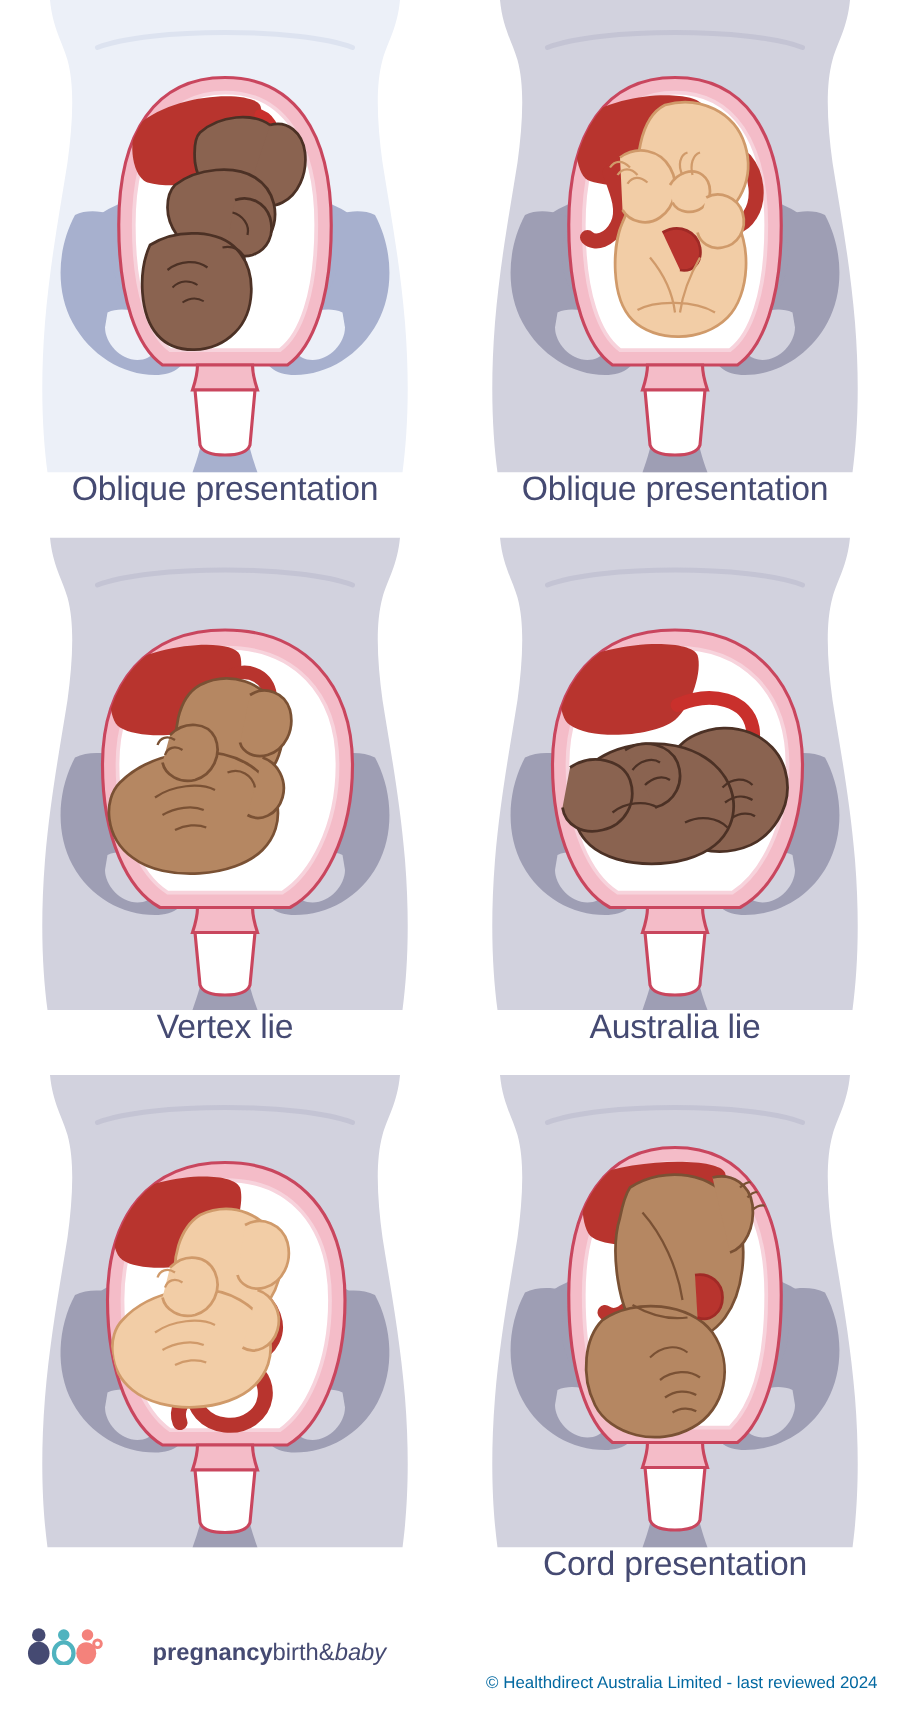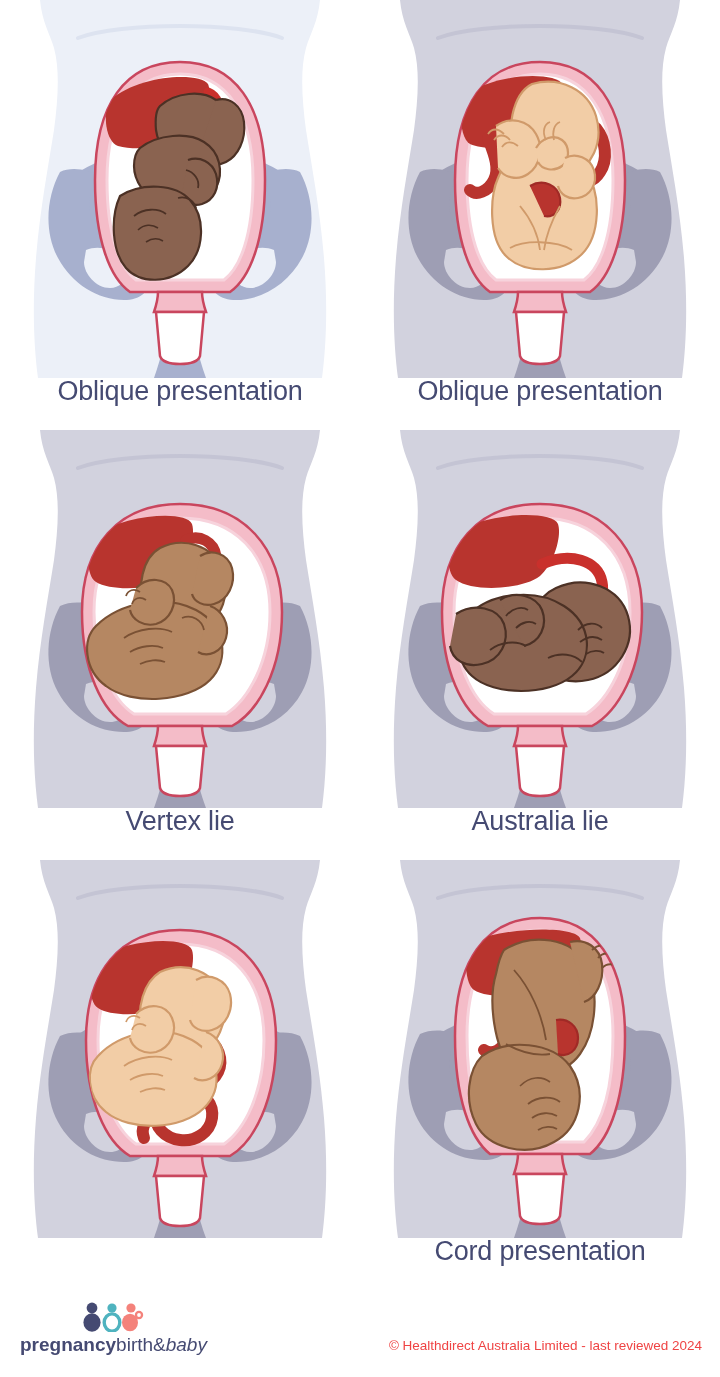--- a/index.html
+++ b/index.html
@@ -51,40 +51,41 @@
   .footer {
     width: 720px;
     height: 87px;
     position: relative;
   }
   .logo-wrap {
     position: absolute;
     left: 20px;
     top: 12px;
     display: flex;
-    flex-direction: column;
-    align-items: center;
+    flex-direction: row;
+    align-items: flex-end;
+    gap: 38px;
   }
   .logo-mark { display: block; }
   .logo-word {
     font-size: 19px;
     line-height: 1;
     margin-top: 3px;
     color: #454a72;
     white-space: nowrap;
   }
   .logo-word .b1 { font-weight: bold; color: #454a72; }
   .logo-word .b2 { font-weight: normal; color: #454a72; }
   .logo-word .b3 { font-style: italic; color: #454a72; }
   .copyright {
     position: absolute;
     right: 18px;
     top: 48px;
     font-size: 13.5px;
-    color: #ef4444;
+    color: #0369a1;
     white-space: nowrap;
   }
 </style>
 </head>
 <body>
 
 <div id="infographic">
 
   <div class="grid">
 

